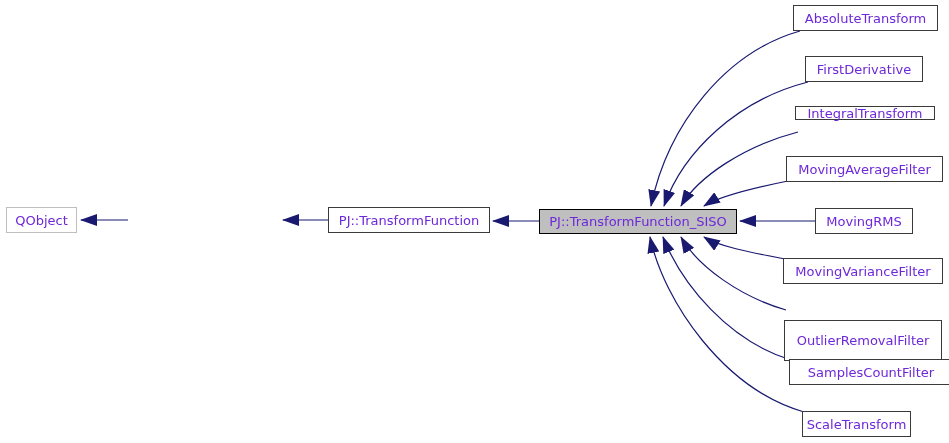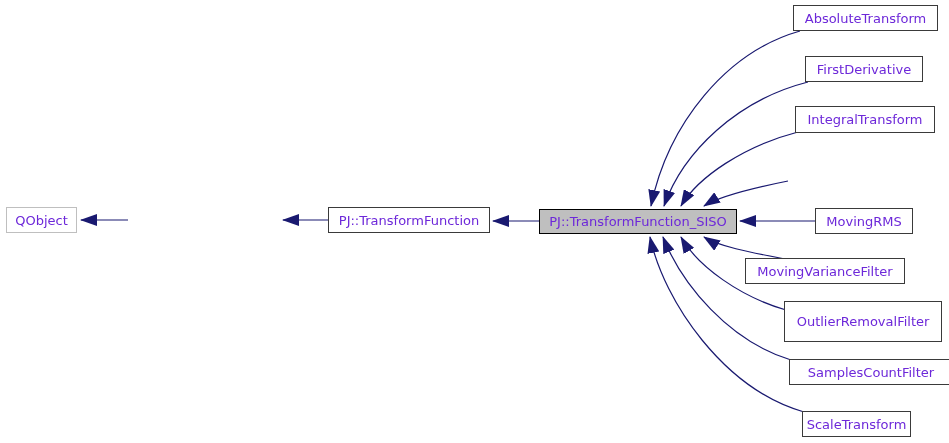--- a/index.html
+++ b/index.html
@@ -36,25 +36,25 @@
     border-color: #000000;
     cursor: default;
   }
   
   .n-qobject   { left: 6px;   top: 207px; width: 71px;  height: 26px; }
   .n-plugin    { left: 128px; top: 207px; width: 152px; height: 26px; }
   .n-tf        { left: 328px; top: 207px; width: 162px; height: 26px; }
   .n-siso      { left: 539px; top: 209px; width: 198px; height: 25px; }
   .n-absolute  { left: 793px; top: 5px;   width: 145px; height: 26px; }
   .n-firstder  { left: 805px; top: 56px;  width: 118px; height: 26px; text-align: center; }
-  .n-integral  { left: 795px; top: 106px; width: 140px; height: 27px; }
+  .n-integral  { left: 795px; top: 106px; width: 140px; height: 14px; }
   .n-movavg    { left: 786px; top: 156px; width: 157px; height: 26px; }
   .n-movrms    { left: 815px; top: 208px; width: 98px;  height: 26px; }
-  .n-movvar    { left: 745px; top: 258px; width: 160px; height: 26px; }
-  .n-outlier   { left: 784px; top: 301px; width: 158px; height: 41px; }
+  .n-movvar    { left: 783px; top: 258px; width: 160px; height: 26px; }
+  .n-outlier   { left: 784px; top: 320px; width: 158px; height: 41px; }
   .n-samples   { left: 789px; top: 359px; width: 164px; height: 26px; }
   .n-scale     { left: 802px; top: 411px; width: 109px; height: 26px; }
 </style>
 </head>
 <body>
 
 <div class="canvas">
 
   <svg class="edges" width="949" height="443" viewBox="0 0 949 443" xmlns="http://www.w3.org/2000/svg">
     <defs>
@@ -86,20 +86,21 @@
   <div class="node n-tf">PJ::TransformFunction</div>
 
   <div class="node current n-siso">PJ::TransformFunction_SISO</div>
 
   <div class="node n-absolute">AbsoluteTransform</div>
 
   <div class="node n-firstder">FirstDerivative</div>
 
   <div class="node n-integral">IntegralTransform</div>
 
+  <div class="node n-movavg">MovingAverageFilter</div>
 
   <div class="node n-movrms">MovingRMS</div>
 
   <div class="node n-movvar">MovingVarianceFilter</div>
 
   <div class="node n-outlier">OutlierRemovalFilter</div>
 
   <div class="node n-samples">SamplesCountFilter</div>
 
   <div class="node n-scale">ScaleTransform</div>

